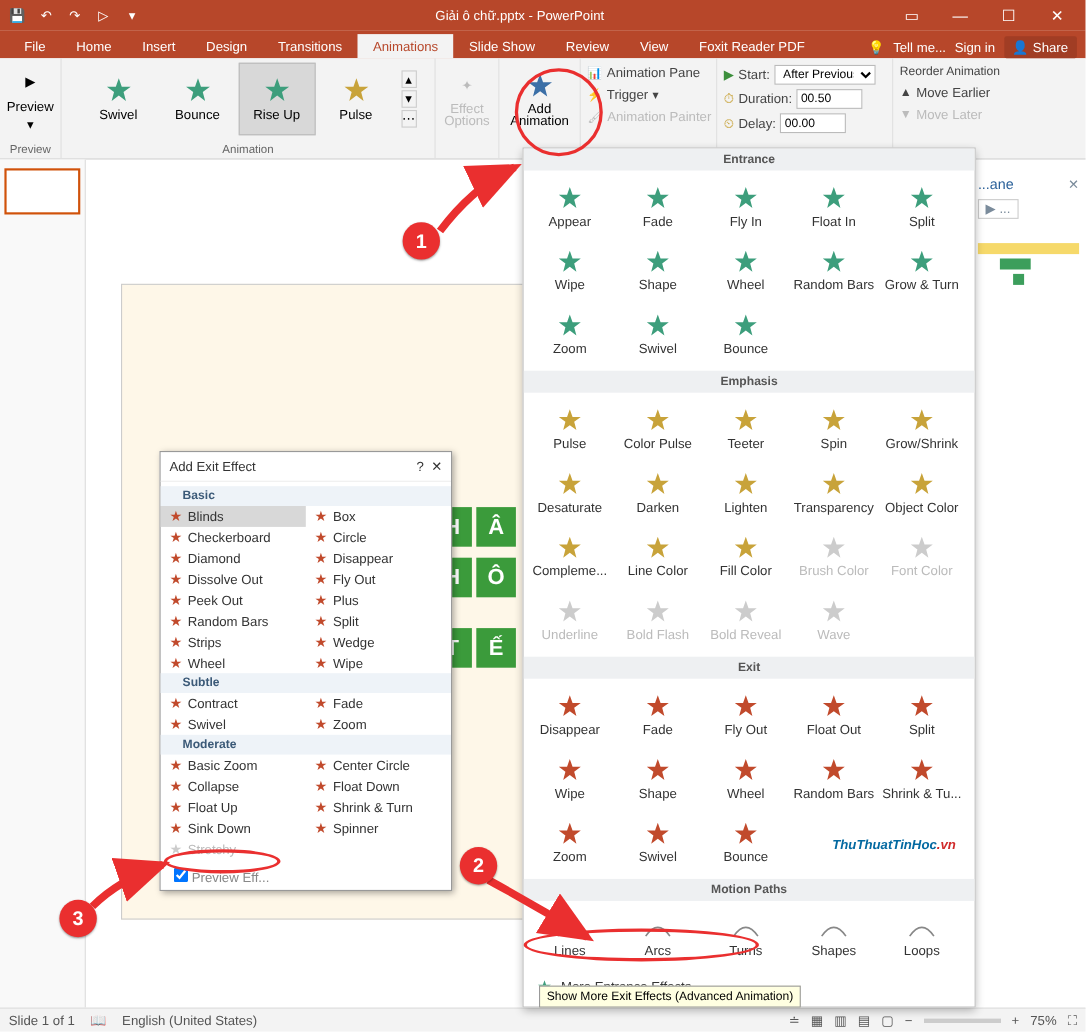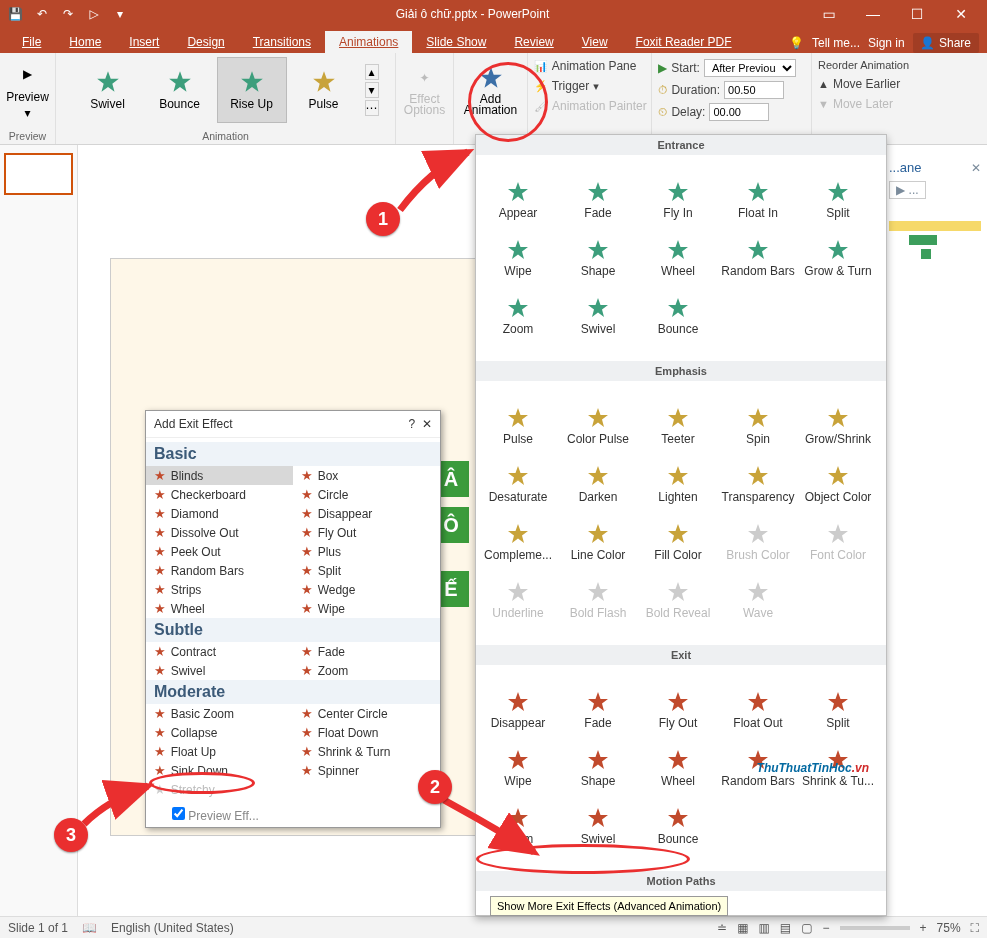--- a/index.html
+++ b/index.html
@@ -8,21 +8,21 @@
   
   .titlebar { height: 28px; background: #b7472a; display: flex; align-items: center; color: #fff; font-size: 12px; }
   .qat { display: flex; gap: 10px; padding: 0 8px; align-items: center; }
   .qat .qbtn { width:16px; height:16px; color:#fff; text-align:center; line-height:16px; }
   .title-center { flex:1; text-align:center; }
   .winbtns { display:flex; gap:4px; padding-right:6px; }
   .winbtn { width:40px; height:28px; text-align:center; line-height:28px; font-size:14px; }
 
   
   .ribbon-tabs { height:25px; background:#b7472a; display:flex; align-items:flex-end; color:#fff; padding-left:8px; }
-  .rtab { padding:4px 14px; cursor:pointer;text-decoration:underline; }
+  .rtab { padding:4px 14px; cursor:pointer; }
   .rtab.active { background:#f3f3f3; color:#b7472a; }
   .signin { margin-left:auto; display:flex; gap:8px; padding-right:8px; align-items:center;}
   .share-btn { background:#a13d24; padding:3px 8px; border-radius:2px;}
 
   
   .ribbon { height:92px; background:#f3f3f3; border-bottom:1px solid #d4d4d4; display:flex; }
   .grp { border-right:1px solid #e0e0e0; padding:4px 6px 2px; display:flex; flex-direction:column; align-items:center; position:relative; }
   .grp-label { font-size:10.5px; color:#666; text-align:center; margin-top:auto; }
   .big-btn { display:flex; flex-direction:column; align-items:center; justify-content:center; width:56px; height:66px; gap:2px; }
   .big-btn .ico { width:28px; height:28px; display:flex; align-items:center; justify-content:center; }
@@ -35,36 +35,36 @@
   
   .sidepanel { position:absolute; left:0; top:145px; width:78px; bottom:22px; border-right:1px solid #ddd; background:#f9f9f9; padding:8px 4px;}
   .thumb { border:2px solid #d0520a; background:#fff; height:42px; position:relative;}
   .thumb-num { position:absolute; left:-10px; top:0; font-size:11px; color:#444;}
 
   
   .editor { position:absolute; left:110px; top:258px; width:760px; height:578px; background:#fef7e8; border:1px solid #ccc;}
   .greenbox { display:inline-block; width:36px; height:36px; background:#3b9b3b; color:#fff; text-align:center; line-height:36px; font-size:20px; font-weight:bold; margin:2px;}
 
   
-  .dlg { position:absolute; left:145px; top:410px; width:296px; background:#fff; border:1px solid #999; box-shadow:2px 2px 6px rgba(0,0,0,.35); z-index:5;}
+  .dlg { position:absolute; left:145px; top:410px; width:266px; background:#fff; border:1px solid #999; box-shadow:2px 2px 6px rgba(0,0,0,.35); z-index:5;}
   .dlg-title { padding:6px 8px; font-size:12px; color:#333; display:flex; justify-content:space-between; border-bottom:1px solid #eee;}
   .dlg-body { padding:4px 0;}
-  .dlg-sect { background:#eef3f8; color:#3c5a78; font-weight:600; padding:3px 8px; font-size:16px;}
+  .dlg-sect { background:#eef3f8; color:#3c5a78; font-weight:600; padding:3px 20px; font-size:11px;}
   .dlg-cols { display:flex; }
   .dlg-col { flex:1; }
   .dlg-item { display:flex; align-items:center; gap:5px; padding:2px 8px; font-size:11.5px; color:#333; }
   .dlg-item.sel { background:#d8d8d8;}
   .dlg-item.gray { color:#bbb; }
   .rstar { color:#c14a2c; font-size:13px; }
-  .dlg-foot { padding:4px 26px; font-size:11px; color:#888;}
+  .dlg-foot { padding:4px 12px; font-size:11px; color:#888;}
 
   
   .anidrop { position:absolute; left:475px; top:134px; width:412px; bottom:22px; background:#fff; border:1px solid #bfbfbf; box-shadow:0 3px 8px rgba(0,0,0,.3); z-index:4; overflow:hidden;text-align:center;}
   .ad-sect { background:#eef0f2; color:#555; font-weight:600; padding:4px 10px; font-size:11px;}
-  .ad-grid { display:flex; flex-wrap:wrap; padding:16px 2px;}
+  .ad-grid { display:flex; flex-wrap:wrap; padding:4px 2px;}
   .ad-item { width:80px; height:58px; display:flex; flex-direction:column; align-items:center; justify-content:center; gap:2px; font-size:10.5px; color:#333;}
   .ad-item.dis { color:#bbb;}
   .ad-link { display:flex; align-items:center; gap:8px; padding:5px 12px; font-size:11.5px; color:#333;}
 
   
   .status { position:absolute; left:0; right:0; bottom:0; height:22px; background:#f3f3f3; border-top:1px solid #ddd; display:flex; align-items:center; padding:0 8px; font-size:11px; color:#555; gap:14px;}
   .status .right { margin-left:auto; display:flex; gap:10px; align-items:center;}
 
   
   .apane { position:absolute; right:6px; top:160px; width:92px; font-size:12px; color:#7a8b9b;}

